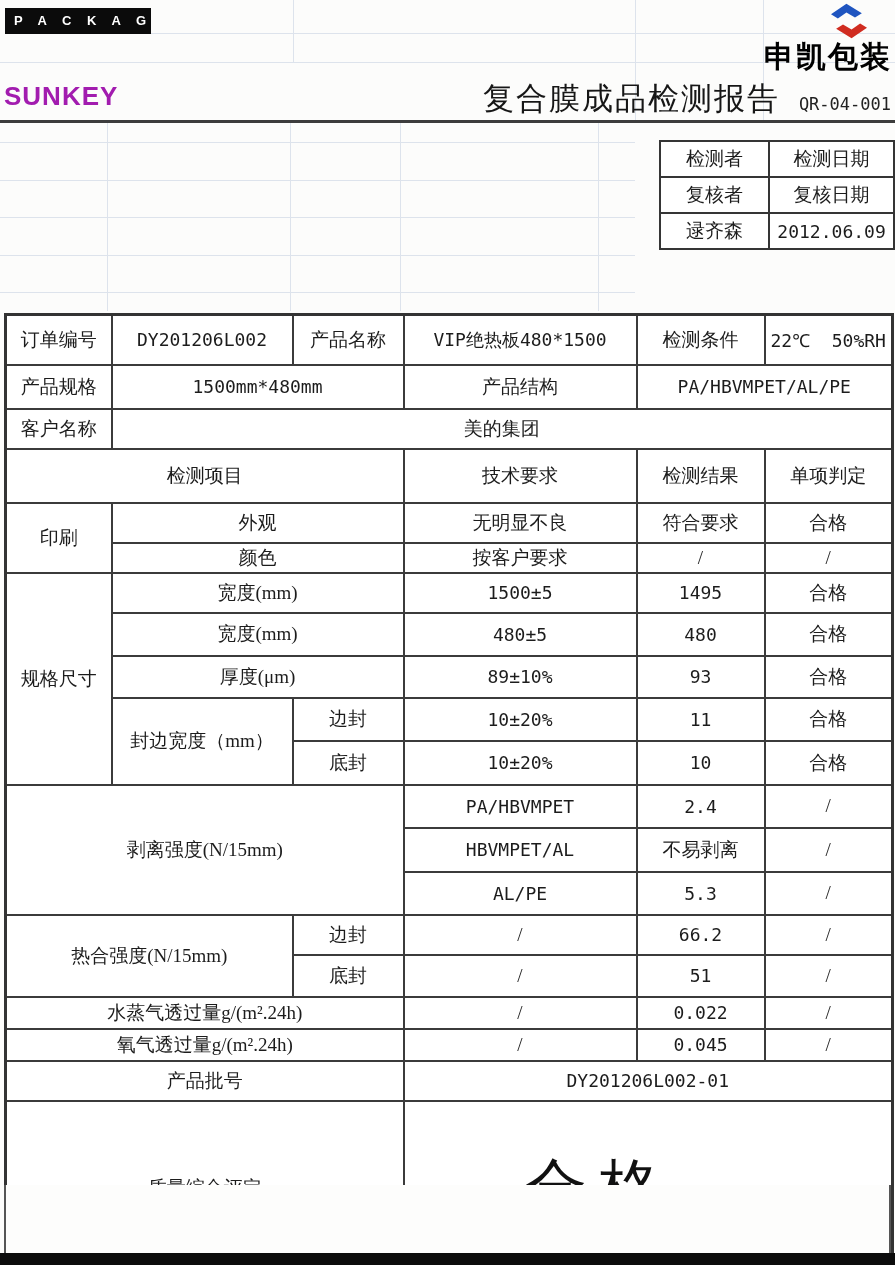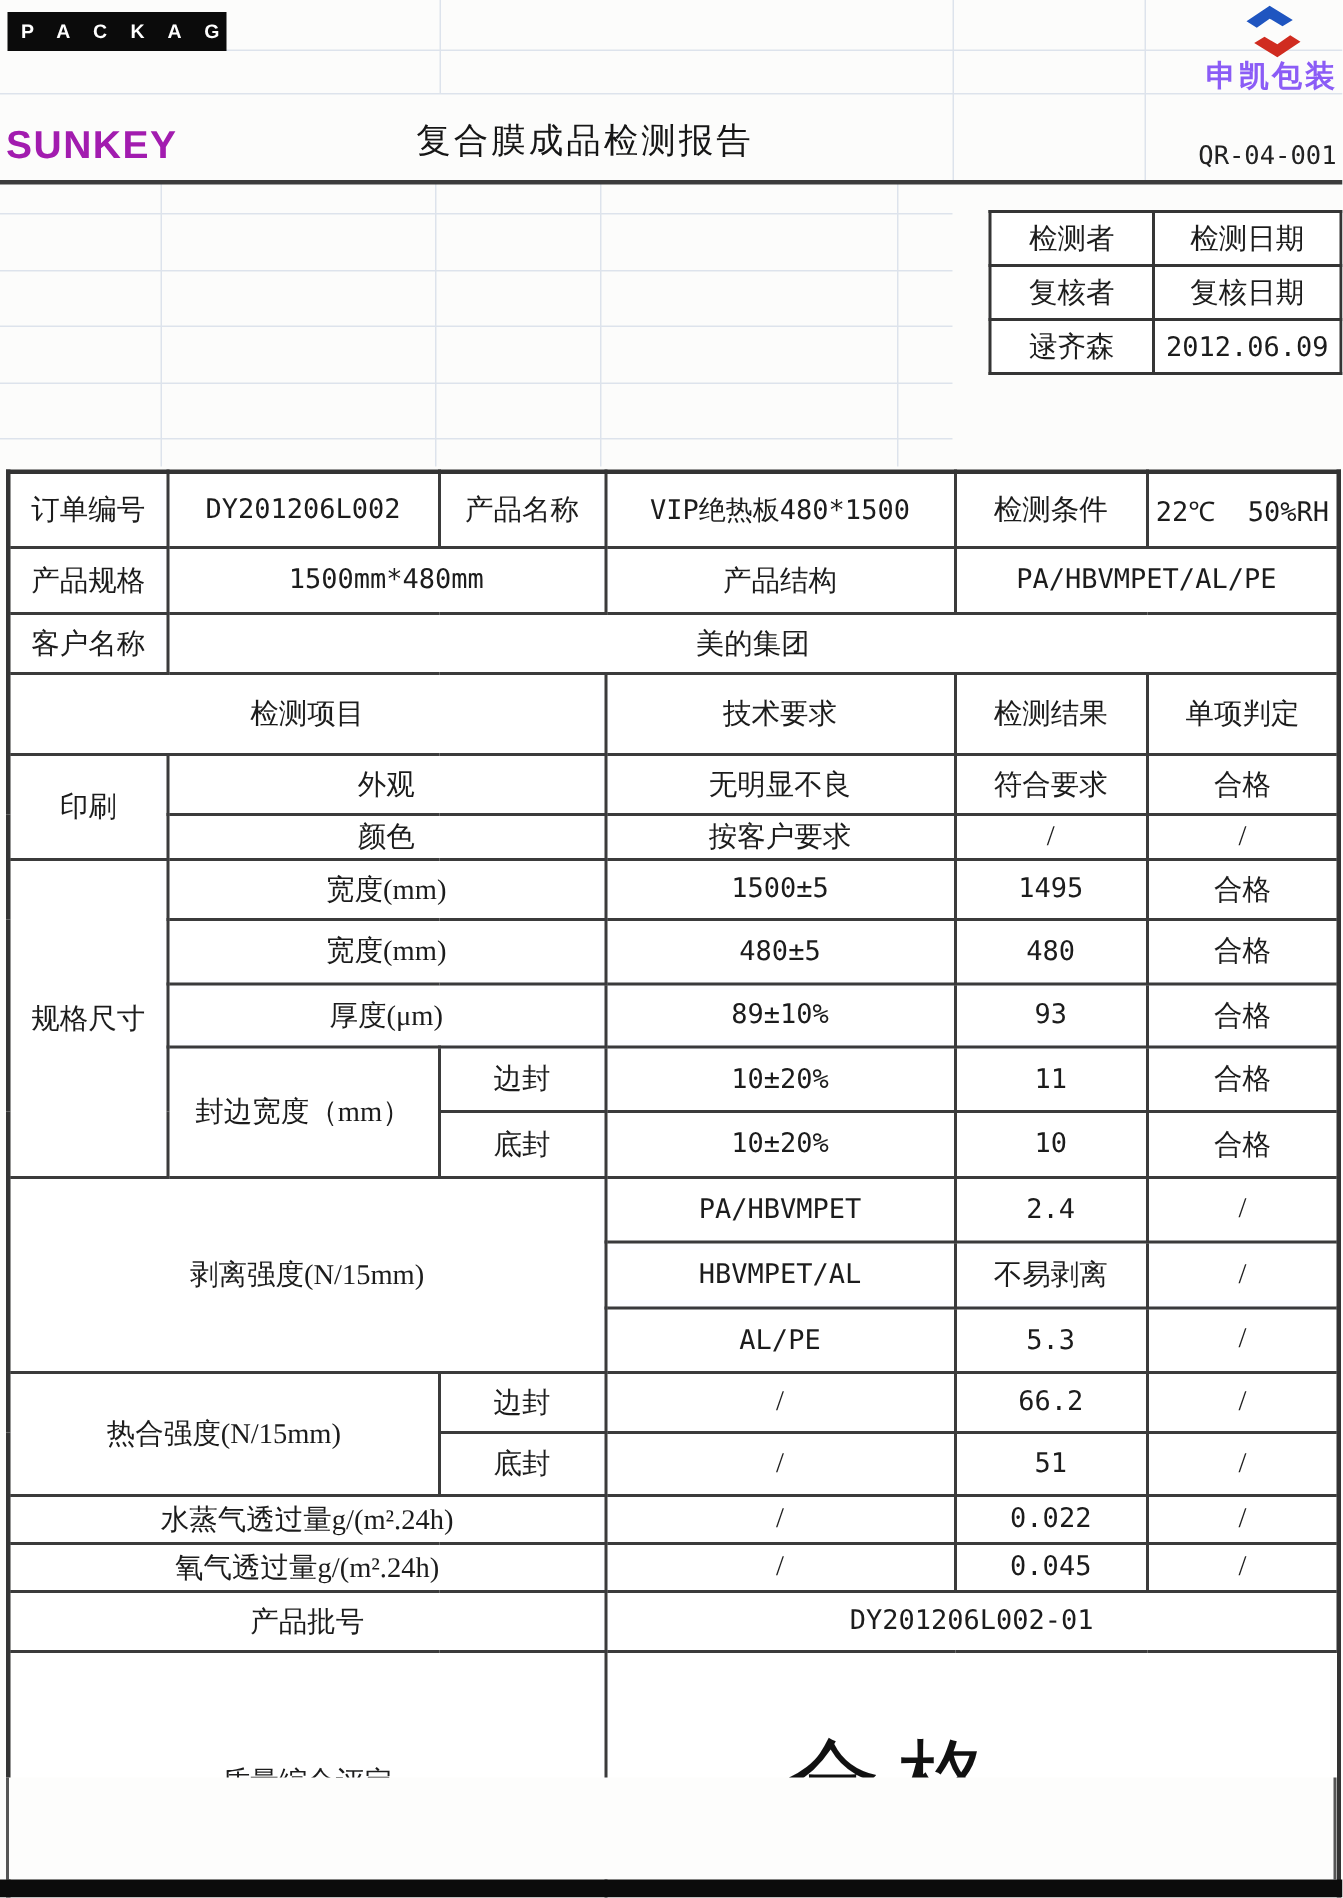--- a/index.html
+++ b/index.html
@@ -13,23 +13,23 @@
   .darkline{position:absolute;background:#3c3c3c;}
 
   
   #packaging-banner{position:absolute;left:5px;top:8px;width:146px;height:26px;background:#0b0b0b;
     color:#ffffff;font-family:"Liberation Sans",sans-serif;font-weight:bold;font-size:13px;
     letter-spacing:6px;line-height:26px;padding-left:9px;box-sizing:border-box;white-space:nowrap;overflow:hidden;}
   #brand-sunkey{position:absolute;left:4px;top:33px;font-family:"Liberation Sans",sans-serif;
     font-weight:bold;font-size:26px;color:#a21caf;letter-spacing:1px;margin-top:48px;}
   #company-logo{position:absolute;left:826px;top:3px;width:46px;height:36px;}
   #company-name{position:absolute;right:3px;top:37px;font-family:"Liberation Sans",sans-serif;
-    font-weight:bold;font-size:20px;color:#8b5cf6;letter-spacing:2px;white-space:nowrap;}
-  #report-title{position:absolute;left:0;top:78px;width:780px;text-align:center;
-    font-size:23px;letter-spacing:2px;color:#161616;white-space:nowrap;}
+    font-weight:bold;font-size:30px;color:#000000;letter-spacing:2px;white-space:nowrap;}
+  #report-title{position:absolute;left:0;top:78px;width:780px;text-align:right;
+    font-size:31px;letter-spacing:2px;color:#161616;white-space:nowrap;}
   #doc-no{position:absolute;right:4px;top:94px;font-family:"DejaVu Sans Mono",monospace;
     font-size:17px;color:#222;}
 
   
   #inspector-table{position:absolute;left:635px;top:140px;border-collapse:collapse;table-layout:fixed;margin-left:24px;}
   #inspector-table td{border:2px solid #353535;width:126px;height:34px;text-align:center;
     font-size:19px;background:#ffffff;padding:0;}
   #inspector-table td.mono{font-family:"DejaVu Sans Mono",monospace;font-size:18px;}
 
   

